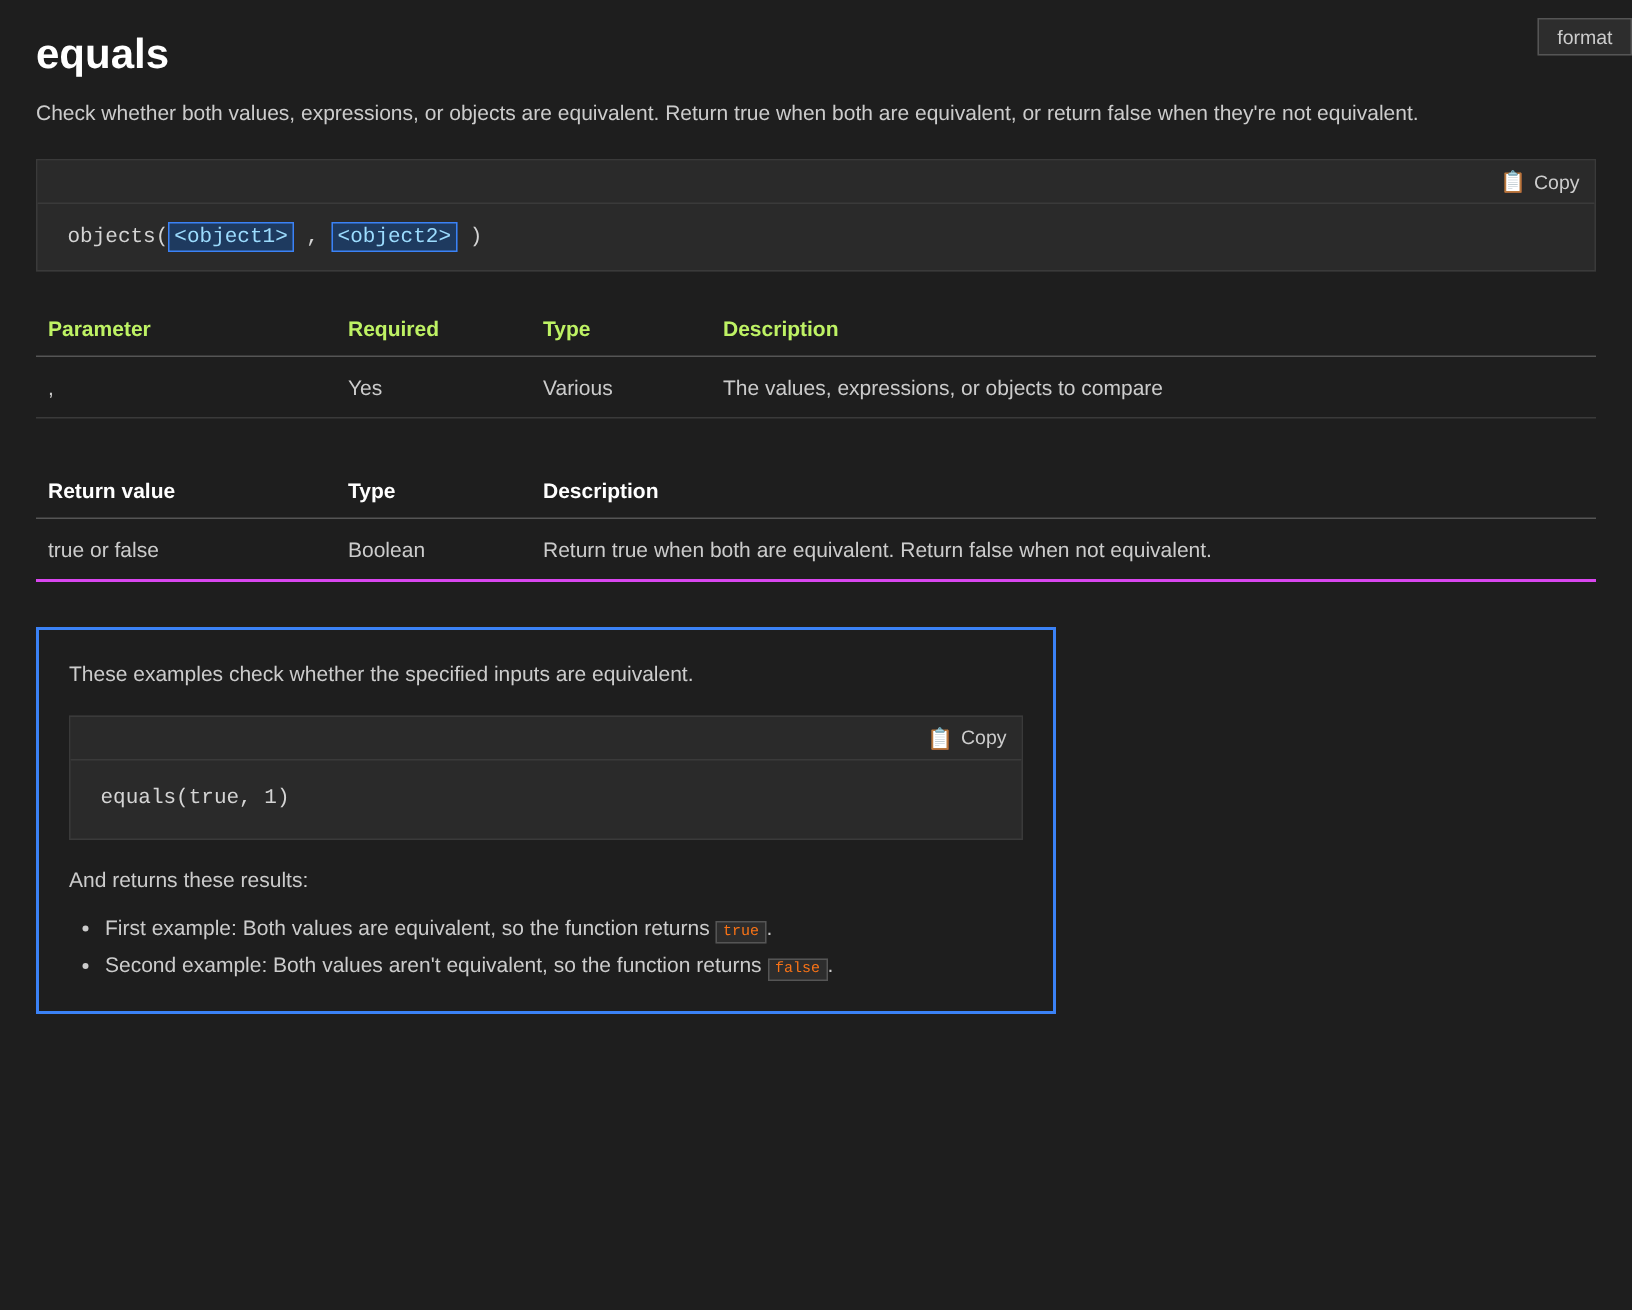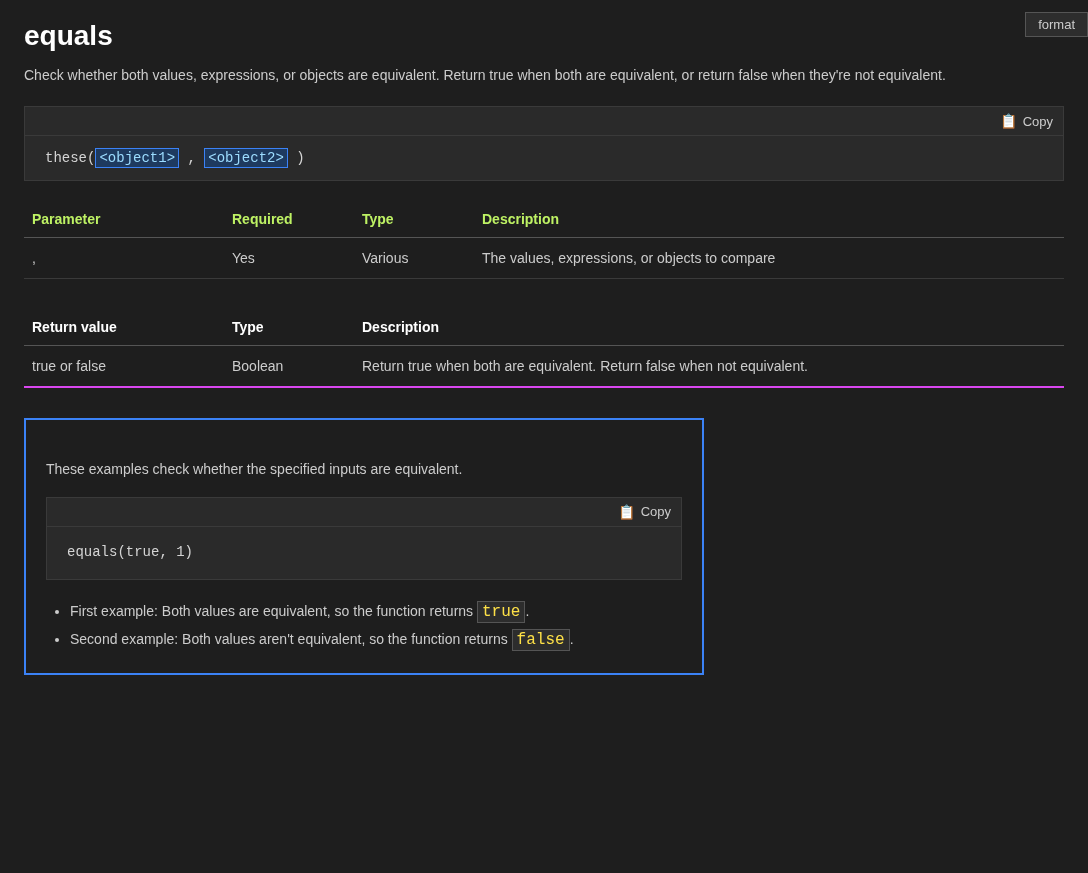--- a/index.html
+++ b/index.html
@@ -180,21 +180,20 @@
       font-style: italic;
       color: #cccccc;
       font-size: 14px;
       margin-bottom: 14px;
     }
 
     .example-desc {
       color: #cccccc;
       line-height: 1.6;
       margin-bottom: 16px;
-      margin-top: 20px;
     }
 
     .example-code-wrapper {
       background-color: #2a2a2a;
       border: 1px solid #3a3a3a;
       margin-bottom: 18px;
       position: relative;
     }
 
     .example-code-header {
@@ -228,22 +227,22 @@
       color: #cccccc;
       line-height: 1.8;
       font-size: 14px;
     }
 
     .inline-code {
       font-family: 'Consolas', 'Courier New', monospace;
       background-color: #2d2d2d;
       border: 1px solid #555;
       padding: 1px 4px;
-      font-size: 16px;
-      color: #fde047;
+      font-size: 10px;
+      color: #f97316;
     }
 
     .top-bar {
       display: flex;
       justify-content: space-between;
       align-items: flex-start;
     }
   </style>
 </head>
 <body>
@@ -256,21 +255,21 @@
 <p class="description">Check whether both values, expressions, or objects are equivalent. Return true when both are equivalent, or return false when they're not equivalent.</p>
 
 <div class="code-block-wrapper">
   <div class="code-block-header">
     <button class="copy-btn">
       <span class="copy-icon">📋</span>
       <span>Copy</span>
     </button>
   </div>
   <div class="code-content">
-    <span>these(</span><span class="code-highlight">&lt;object1&gt;</span><span> ,  </span><span class="code-highlight">&lt;object2&gt;</span><span> )</span>
+    <span>objects(</span><span class="code-highlight">&lt;object1&gt;</span><span> ,  </span><span class="code-highlight">&lt;object2&gt;</span><span> )</span>
   </div>
 </div>
 
 <table class="params-table">
   <thead>
     <tr>
       <th>Parameter</th>
       <th>Required</th>
       <th>Type</th>
       <th>Description</th>
@@ -311,17 +310,18 @@
       <button class="copy-btn">
         <span class="copy-icon">📋</span>
         <span>Copy</span>
       </button>
     </div>
     <div class="example-code-content" id="example-code-lines">
     <div>equals(true, 1)</div>
       </div>
   </div>
 
+  <p class="results-title">And returns these results:</p>
   <ul class="results-list" id="results-list">
   <li><span>First example: Both values are equivalent, so the function returns </span><code class="inline-code">true</code><span>.</span></li>
       <li><span>Second example: Both values aren't equivalent, so the function returns </span><code class="inline-code">false</code><span>.</span></li>
     </ul>
 </div>
 
 </body></html>

